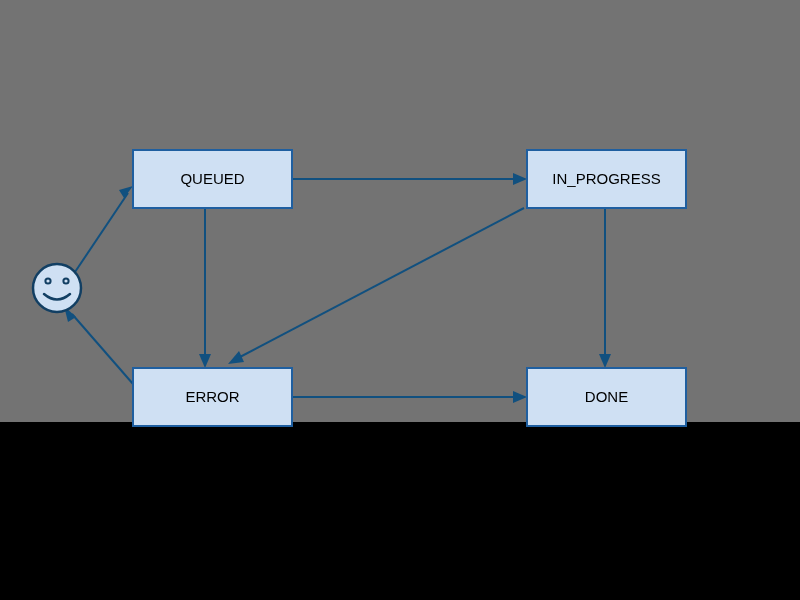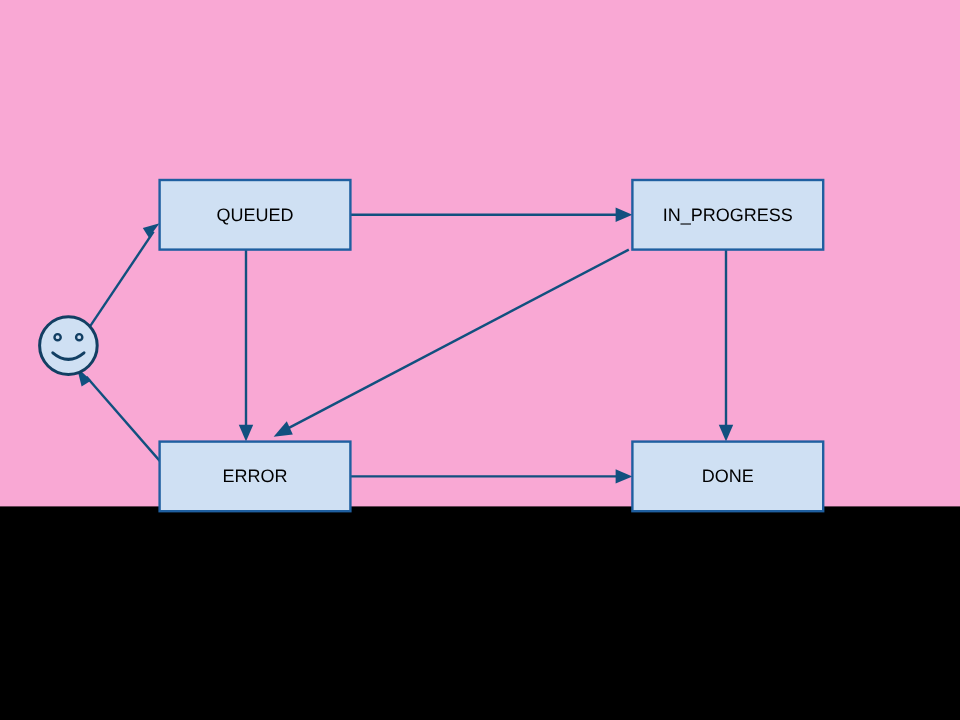--- a/index.html
+++ b/index.html
@@ -11,21 +11,21 @@
   body {
     width: 800px;
     height: 600px;
     overflow: hidden;
     font-family: "Liberation Sans", sans-serif;
   }
   #canvas-root {
     position: relative;
     width: 800px;
     height: 422px;
-    background: #f9a8d4;
+    background: #737373;
   }
   #diagram-svg {
     position: absolute;
     left: 0;
     top: 0;
     display: block;
   }
   .state-label {
     font-family: "Liberation Sans", sans-serif;
     font-size: 15px;

